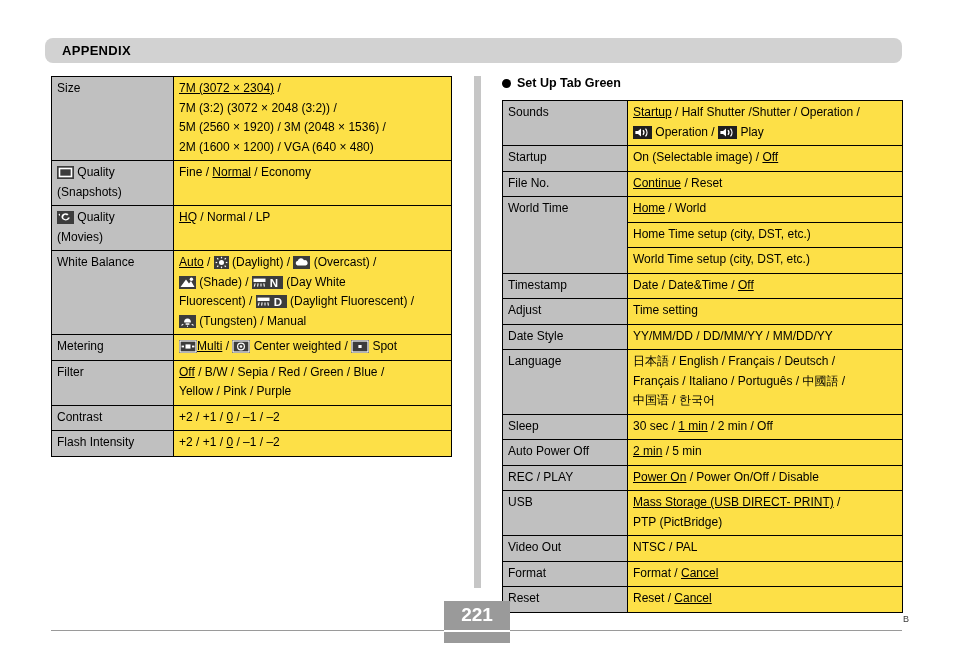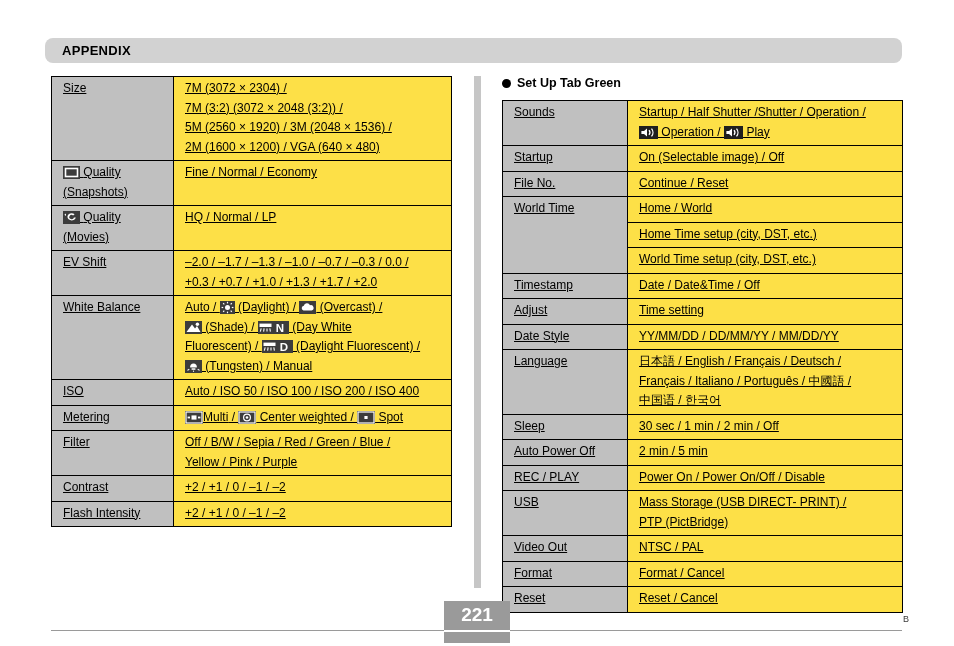--- a/index.html
+++ b/index.html
@@ -75,22 +75,21 @@
     border-collapse: collapse;
     table-layout: fixed;
     width: 400px;
     border: 1px solid #000;
   }
   table.menu-table td {
     border: 1px solid #000;
     vertical-align: top;
     font-size: 12px;
     line-height: 19.5px;
-    padding: 2px 5px 3px 11px;
-    text-decoration: underline;
+    padding: 2px 5px 3px 5px;
   }
   td.label-cell {
     background: #c0c0c0;
     white-space: nowrap;
   }
   td.value-cell {
     background: #fde047;
   }
   #table-quality col.c1 { width: 122px; }
   #table-quality col.c2 { width: 278px; }
@@ -207,27 +206,20 @@
               </svg>
           </span>
           <span>Quality</span>
           <div>(Movies)</div>
         </td>
         <td class="value-cell">
           <div class="value-line"><span class="u">HQ</span><span> / Normal / LP</span></div>
         </td>
       </tr>
 
-      <tr>
-        <td class="label-cell">EV Shift</td>
-        <td class="value-cell">
-          <div class="value-line"><span>–2.0 / –1.7 / –1.3 / –1.0 / –0.7 / –0.3 / </span><span class="u">0.0</span><span> /</span></div>
-          <div class="value-line">+0.3 / +0.7 / +1.0 / +1.3 / +1.7 / +2.0</div>
-        </td>
-      </tr>
 
       <tr>
         <td class="label-cell">White Balance</td>
         <td class="value-cell">
           <div class="value-line"><span class="u">Auto</span><span> / </span><span class="ic"><svg width="15" height="13" viewBox="0 0 15 13">
                   <rect width="15" height="13" fill="#3c3c3c"></rect>
                   <circle cx="7.5" cy="6.5" r="2.5" fill="#fff"></circle>
                   <g stroke="#fff" stroke-width="1.2">
                     <line x1="7.5" y1="0.8" x2="7.5" y2="2.4"></line>
                     <line x1="7.5" y1="10.6" x2="7.5" y2="12.2"></line>
@@ -274,26 +266,20 @@
                   <rect x="6.6" y="8.3" width="3.8" height="1.5" fill="#ffffff"></rect>
                   <g stroke="#ffffff" stroke-width="1.1">
                     <line x1="2.4" y1="10.4" x2="4.3" y2="9.2"></line>
                     <line x1="14.6" y1="10.4" x2="12.7" y2="9.2"></line>
                     <line x1="8.5" y1="11.8" x2="8.5" y2="10.6"></line>
                   </g>
                 </svg></span><span> (Tungsten) / Manual</span></div>
         </td>
       </tr>
 
-      <tr>
-        <td class="label-cell">ISO</td>
-        <td class="value-cell">
-          <div class="value-line"><span class="u">Auto</span><span> / ISO 50 / ISO 100 / ISO 200 / ISO 400</span></div>
-        </td>
-      </tr>
 
       <tr>
         <td class="label-cell">Metering</td>
         <td class="value-cell">
           <div class="value-line"><span class="ic"><svg width="18" height="13" viewBox="0 0 18 13">
                   <rect width="18" height="13" fill="#3c3c3c"></rect>
                   <rect x="1" y="1" width="16" height="11" fill="none" stroke="#ffffff" stroke-width="1.2"></rect>
                   <rect x="6.5" y="4.4" width="5" height="4.2" fill="#ffffff"></rect>
                   <g fill="#ffffff">
                     <rect x="2.6" y="5.6" width="2.4" height="1.8"></rect>

